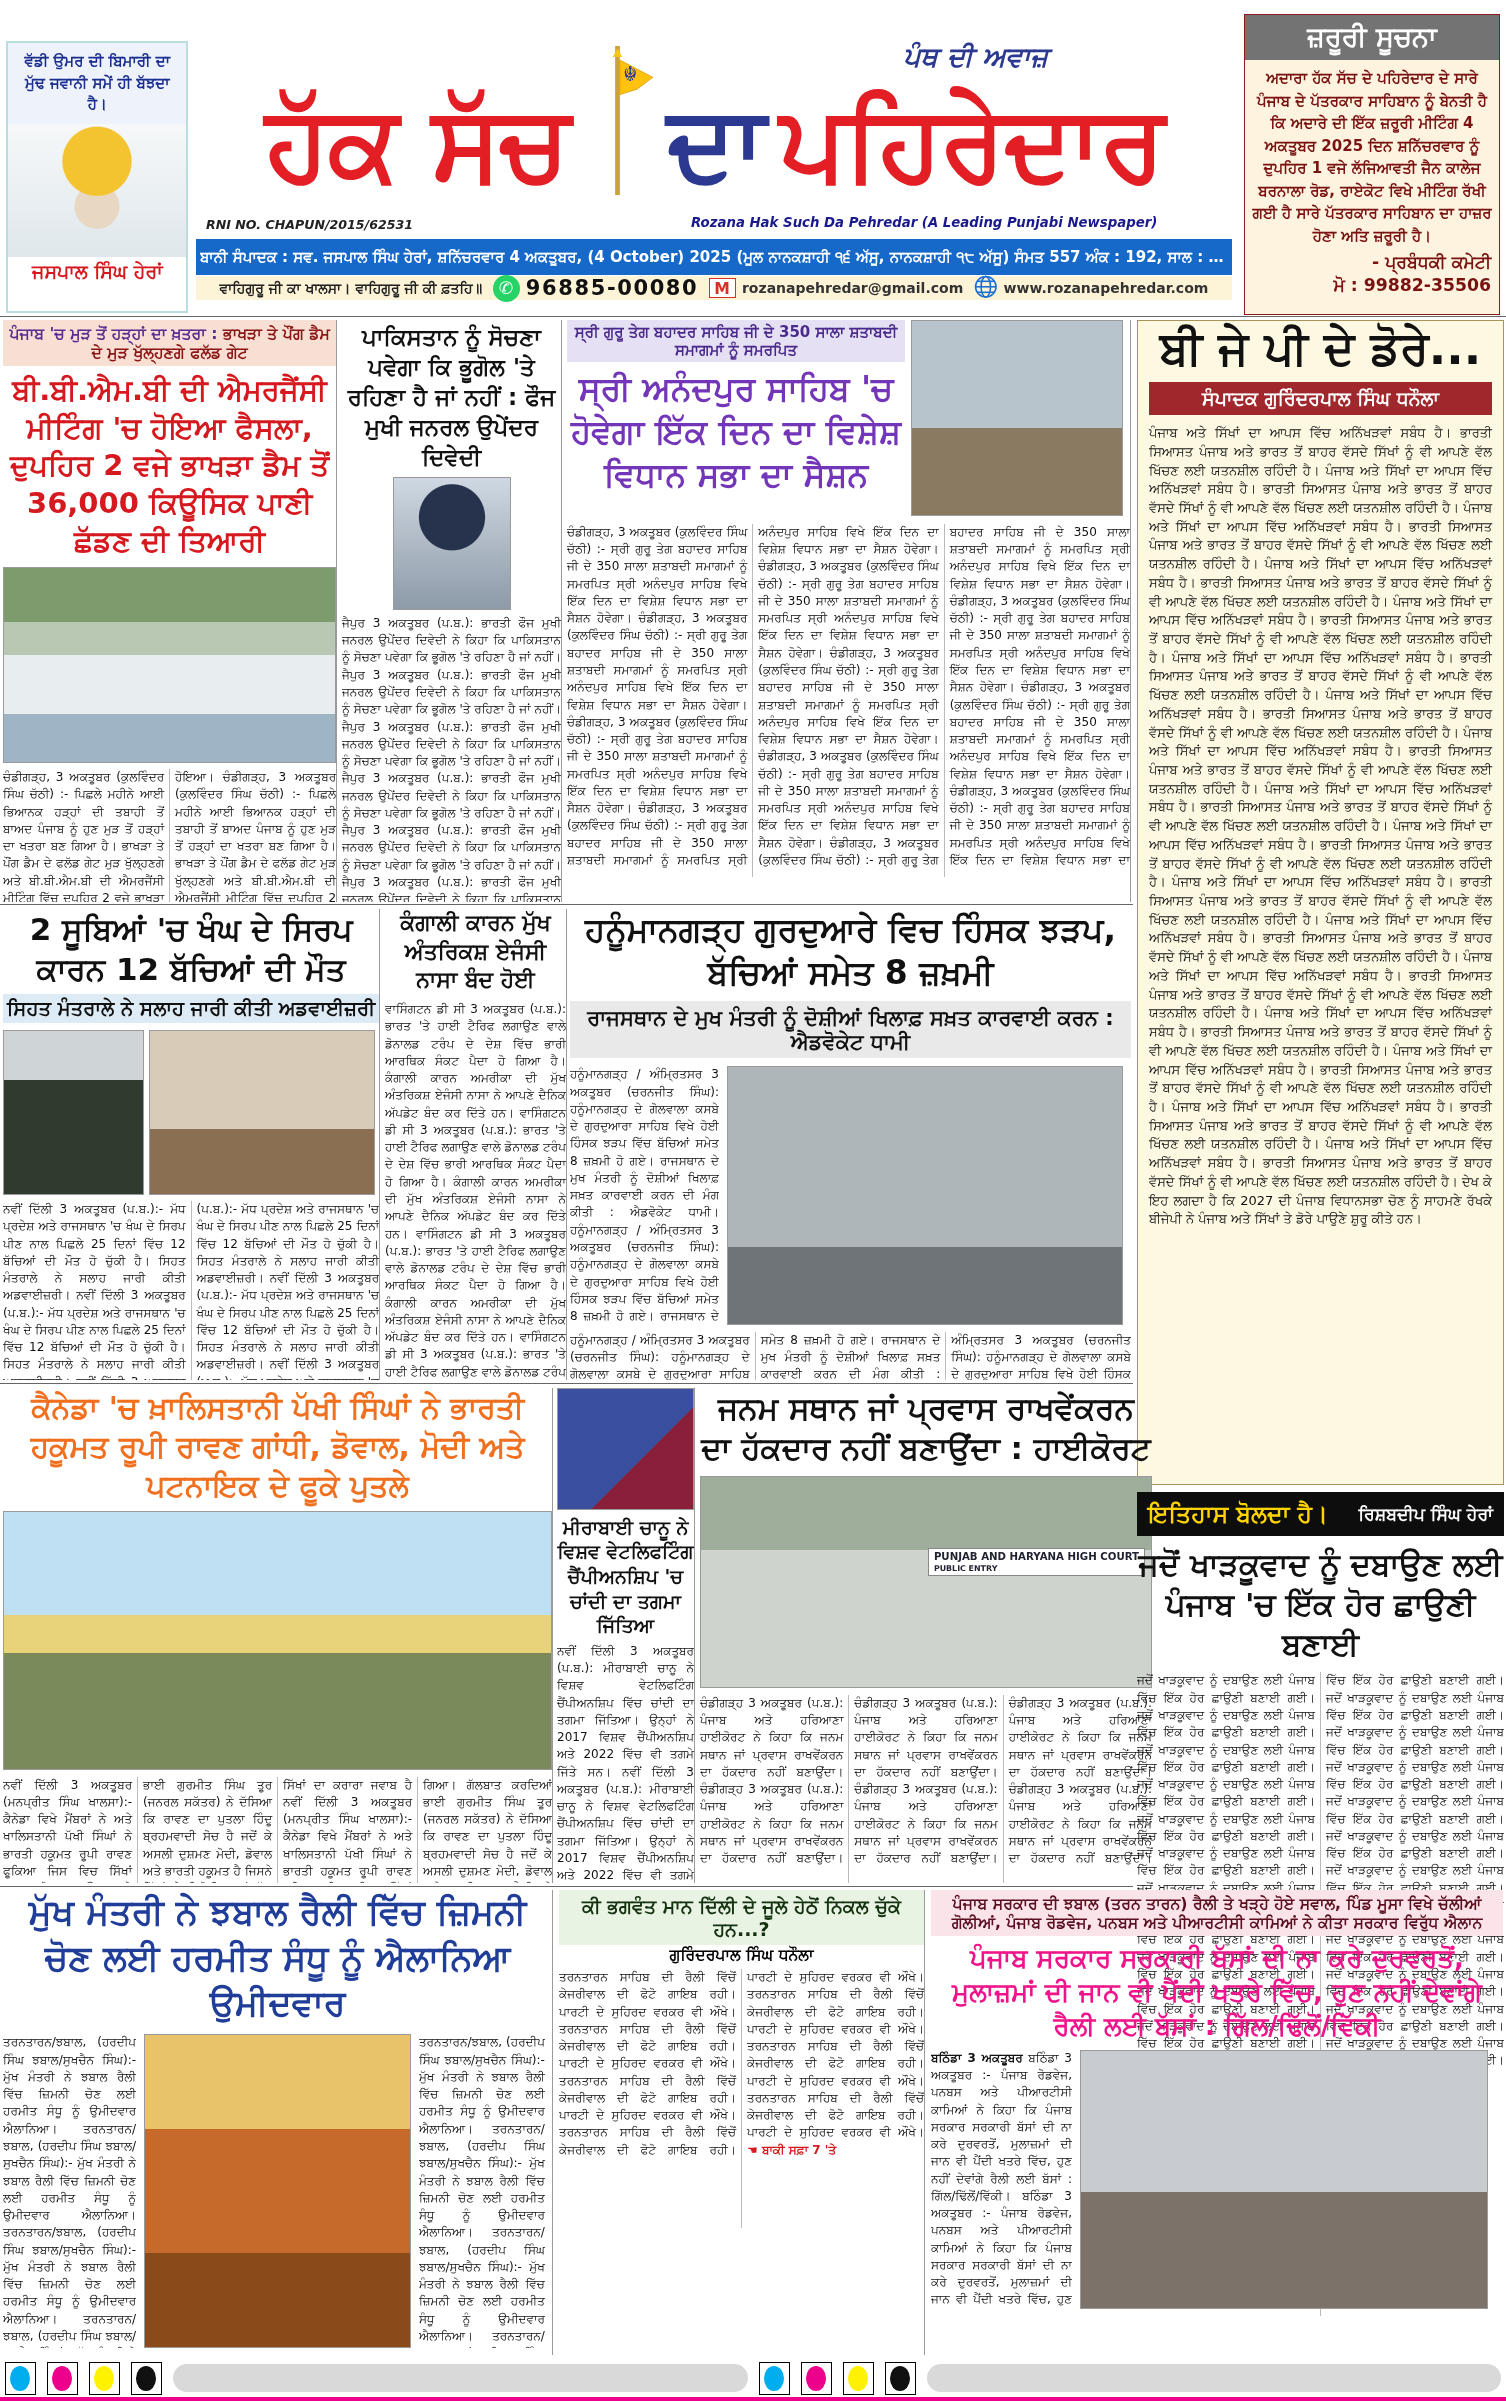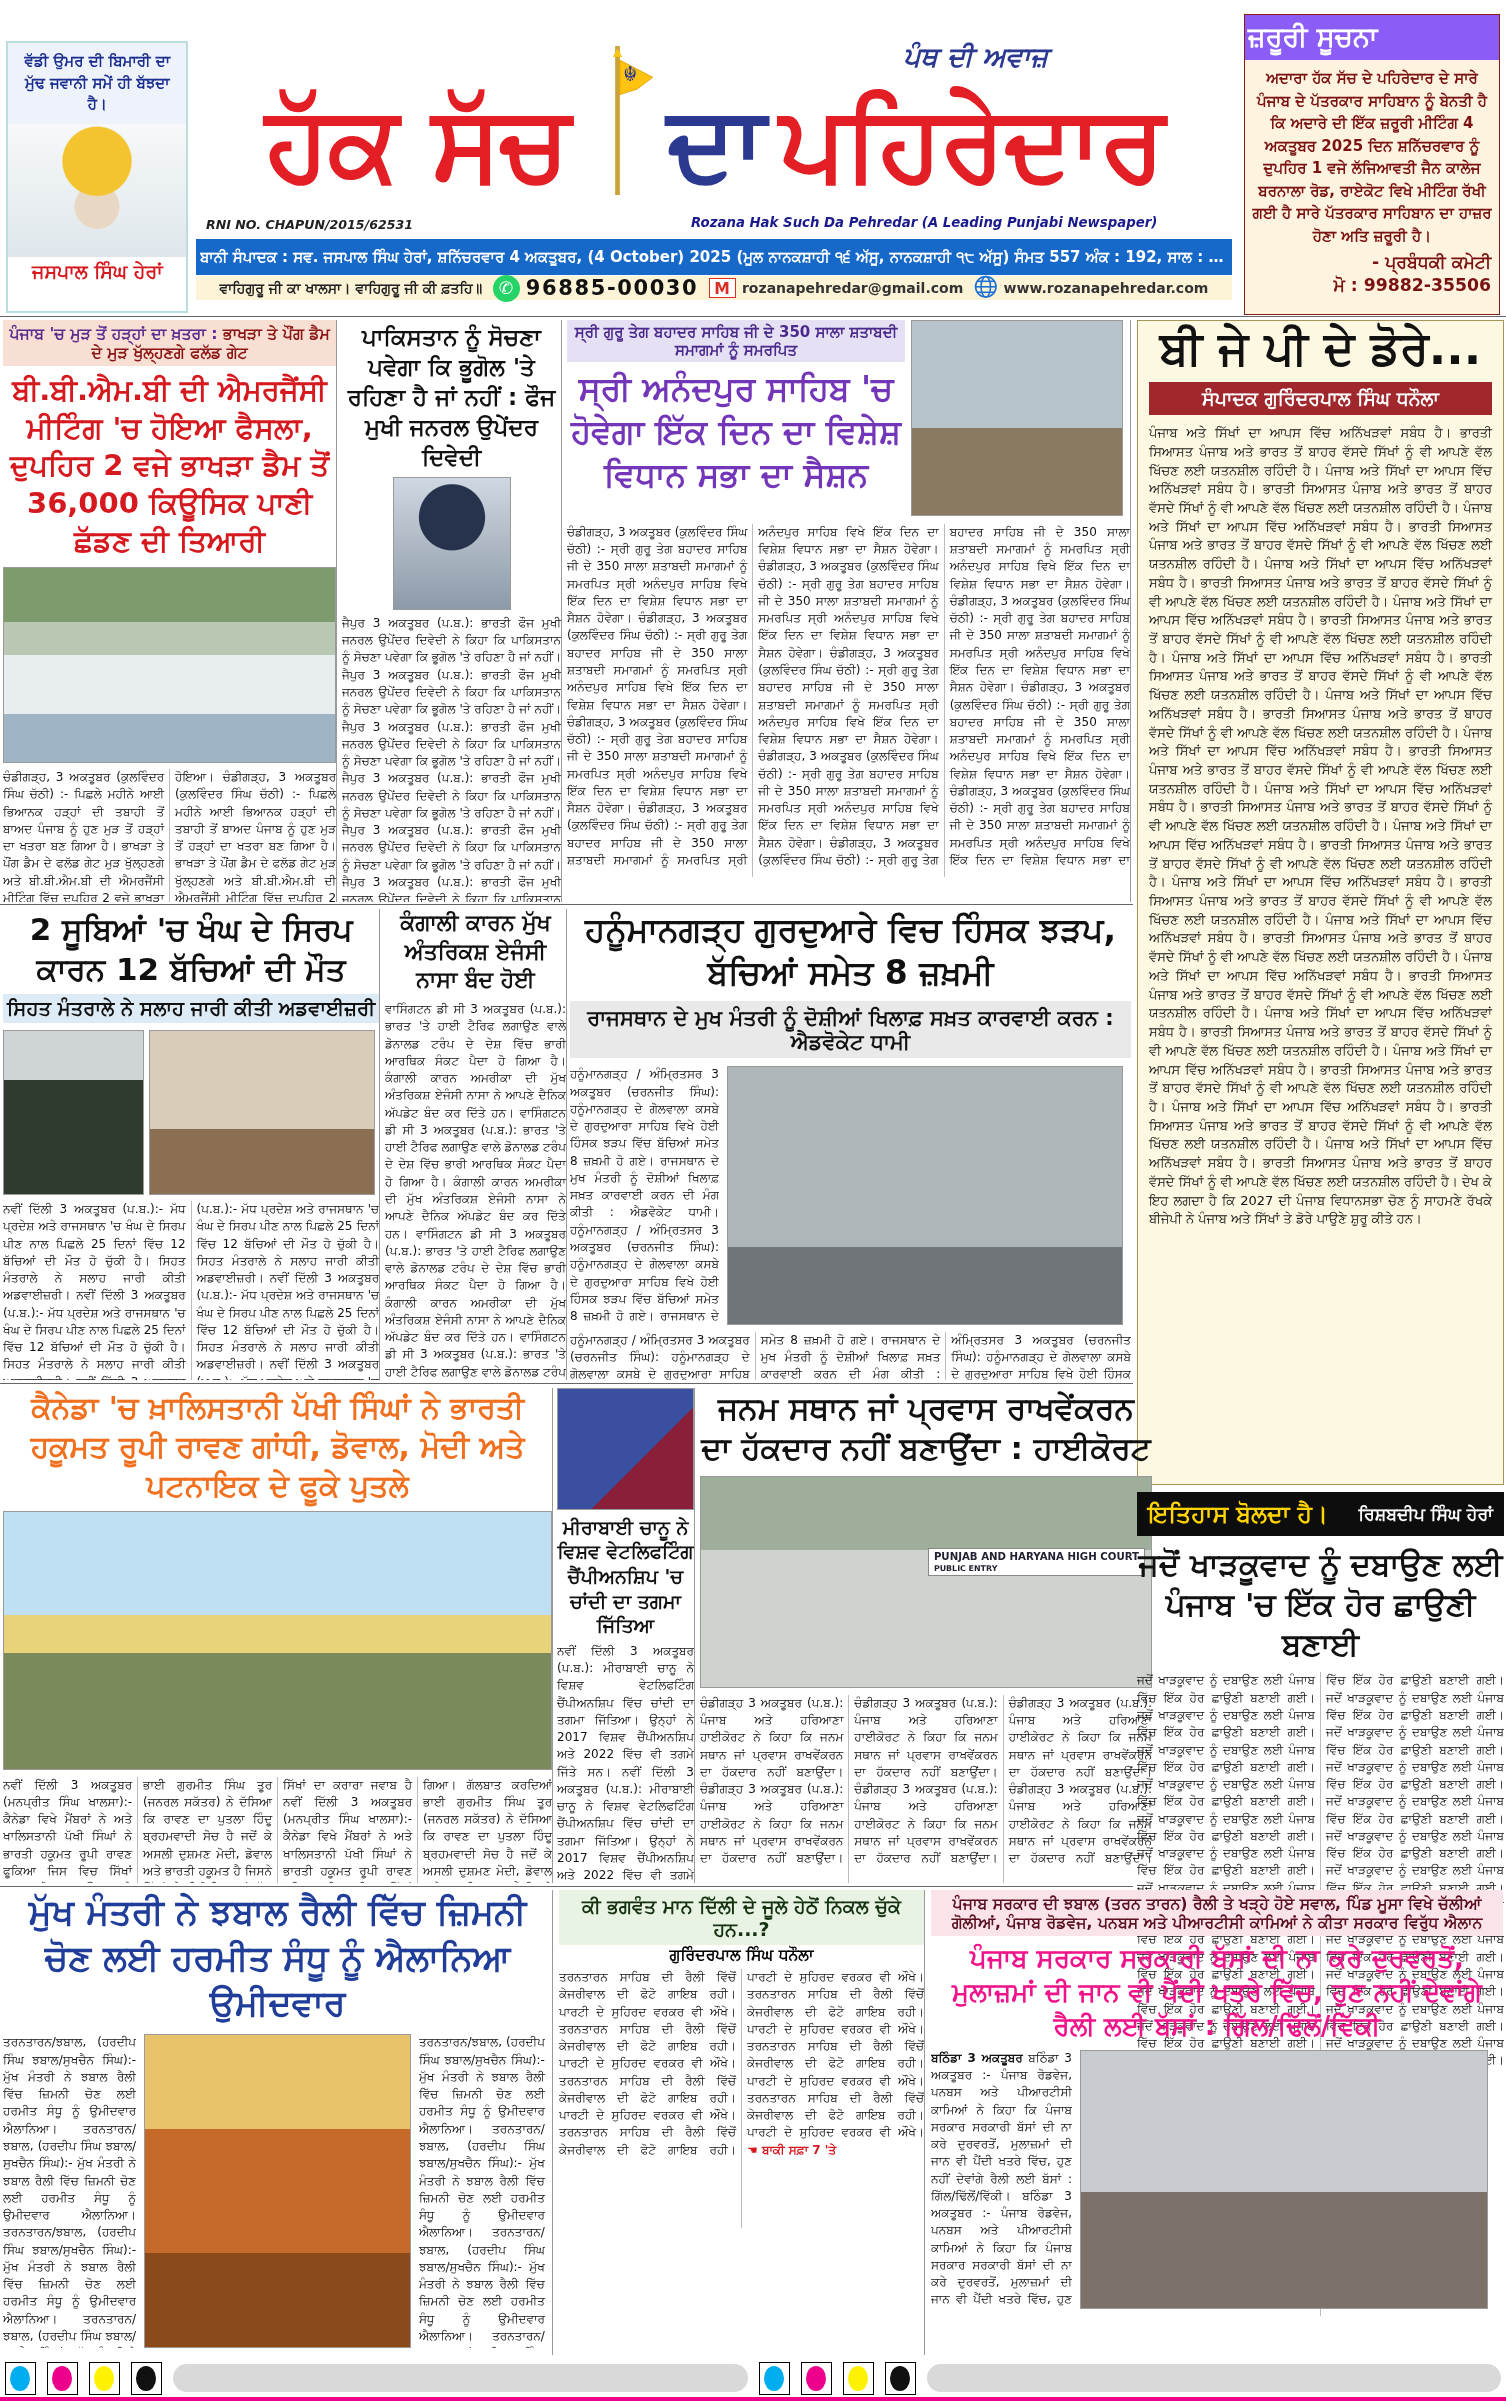--- a/index.html
+++ b/index.html
@@ -16,21 +16,21 @@
   .founder-photo{width:100%;height:133px;background:
      radial-gradient(circle at 50% 28%, #f4c430 0 26%, transparent 27%),
      radial-gradient(circle at 50% 62%, #e8d8c3 0 18%, transparent 19%),
      linear-gradient(#f6f8f9,#dfe7ec);}
   .founder-caption{color:#d6191e;font-size:19px;font-weight:bold;text-align:center;padding-top:3.1px;}
   .masthead-row{display:flex;align-items:flex-end;justify-content:center;gap:14px;}
   .mast-red{color:#e31e24;font-size:104px;font-weight:800;line-height:1;letter-spacing:-1.6px;}
   .mast-blue{color:#2b3990;font-size:104px;font-weight:800;line-height:1;}
   .tagline{color:#2b3990;font-size:27px;font-weight:bold;font-style:italic;}
   .notice-box{border:1.6px solid #8b1a1a;background:#fdf3df;}
-  .notice-title{background:#8b5cf6;color:#fff;font-size:27px;font-weight:800;padding:6.3px 3.1px;}
+  .notice-title{background:#737373;color:#fff;font-size:27px;font-weight:800;text-align:center;padding:6.3px 3.1px;}
   .notice-body{color:#7a1212;font-size:15px;font-weight:bold;text-align:center;padding:7.9px 6.3px 3.1px 6.3px;line-height:1.5;}
   .notice-sign{color:#7a1212;font-size:17.3px;font-weight:800;text-align:right;padding:1.6px 7.9px;}
   .rni{font-size:12.6px;font-weight:bold;font-style:italic;color:#222;}
   .engtitle{font-size:13.3px;font-weight:bold;font-style:italic;color:#1a1a8c;}
   .datebar{background:#1669c9;color:#fff;font-size:15px;font-weight:bold;display:flex;align-items:center;justify-content:center;}
   .datebar span{white-space:nowrap;}
   .contactbar{background:#fdf3d7;display:flex;align-items:center;justify-content:space-between;padding:0 23.6px;}
   .slogan{font-size:14px;font-weight:bold;color:#222;}
   .phone-big{font-size:21px;font-weight:800;color:#111;letter-spacing:1.6px;}
   .wa-icon{width:27px;height:27px;border-radius:50%;background:#25d366;color:#fff;font-size:17.3px;display:flex;align-items:center;justify-content:center;}
@@ -101,21 +101,21 @@
   <div class="abs engtitle" style="left:691px;top:215px;">Rozana Hak Such Da Pehredar (A Leading Punjabi Newspaper)</div>
 
   <div class="abs datebar" style="left:196px;top:239px;width:1036px;height:36px;">
     <span style="overflow:hidden;text-overflow:ellipsis;max-width:1028px;">ਬਾਨੀ ਸੰਪਾਦਕ : ਸਵ. ਜਸਪਾਲ ਸਿੰਘ ਹੇਰਾਂ, ਸ਼ਨਿੱਚਰਵਾਰ 4 ਅਕਤੂਬਰ, (4 October) 2025 (ਮੂਲ ਨਾਨਕਸ਼ਾਹੀ ੧੬ ਅੱਸੂ, ਨਾਨਕਸ਼ਾਹੀ ੧੮ ਅੱਸੂ) ਸੰਮਤ 557 ਅੰਕ : 192, ਸਾਲ : 11, ਮੁੱਲ 5 ਰੁਪਏ, ਪੰਨੇ : 8</span>
   </div>
 
   <div class="abs contactbar" style="left:196px;top:276px;width:1036px;height:24px;">
     <span class="slogan">ਵਾਹਿਗੁਰੂ ਜੀ ਕਾ ਖਾਲਸਾ। ਵਾਹਿਗੁਰੂ ਜੀ ਕੀ ਫ਼ਤਹਿ॥</span>
     <span class="contact-item">
       <span class="wa-icon">✆</span>
-      <span class="phone-big">96885-00030</span>
+      <span class="phone-big">96885-00080</span>
     </span>
     <span class="contact-item">
       <span class="gm-icon">M</span>
       <span>rozanapehredar@gmail.com</span>
     </span>
     <span class="contact-item">
       <span>
         <svg width="23.6" height="23.6" viewBox="0 0 30 30">
             <circle cx="15" cy="15" r="13" fill="none" stroke="#1a6fd4" stroke-width="2"></circle>
             <ellipse cx="15" cy="15" rx="6" ry="13" fill="none" stroke="#1a6fd4" stroke-width="2"></ellipse>

